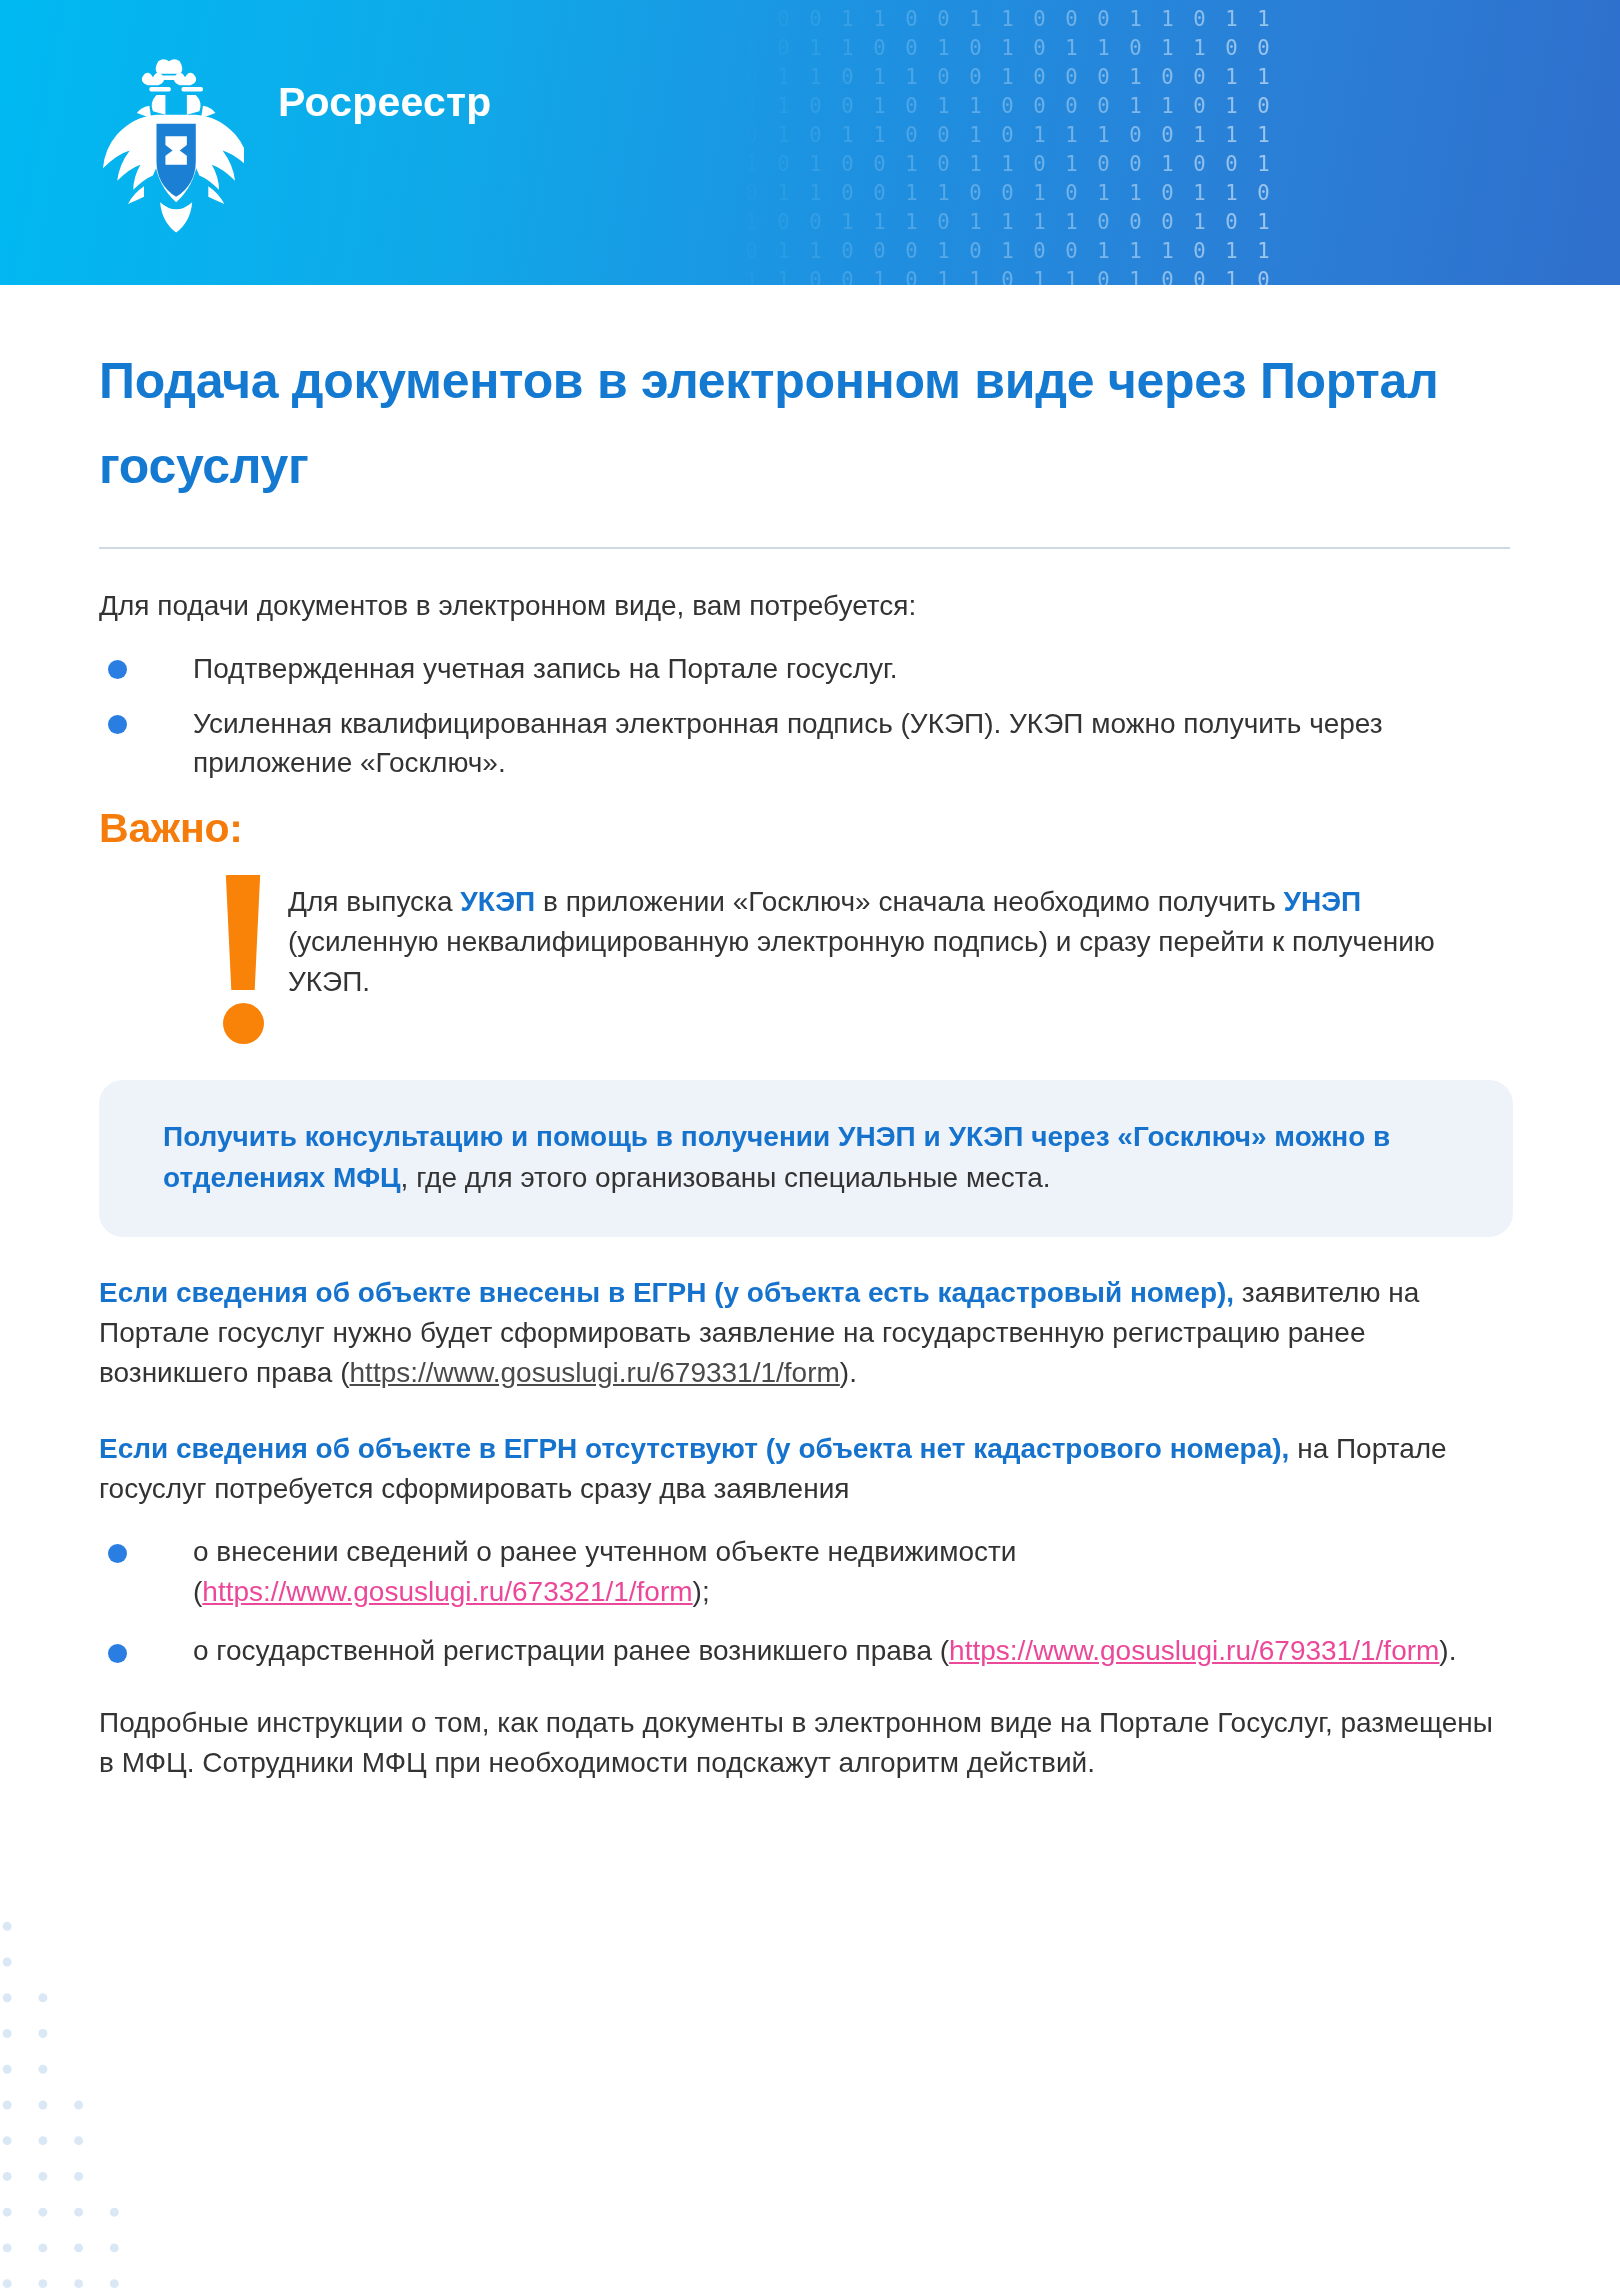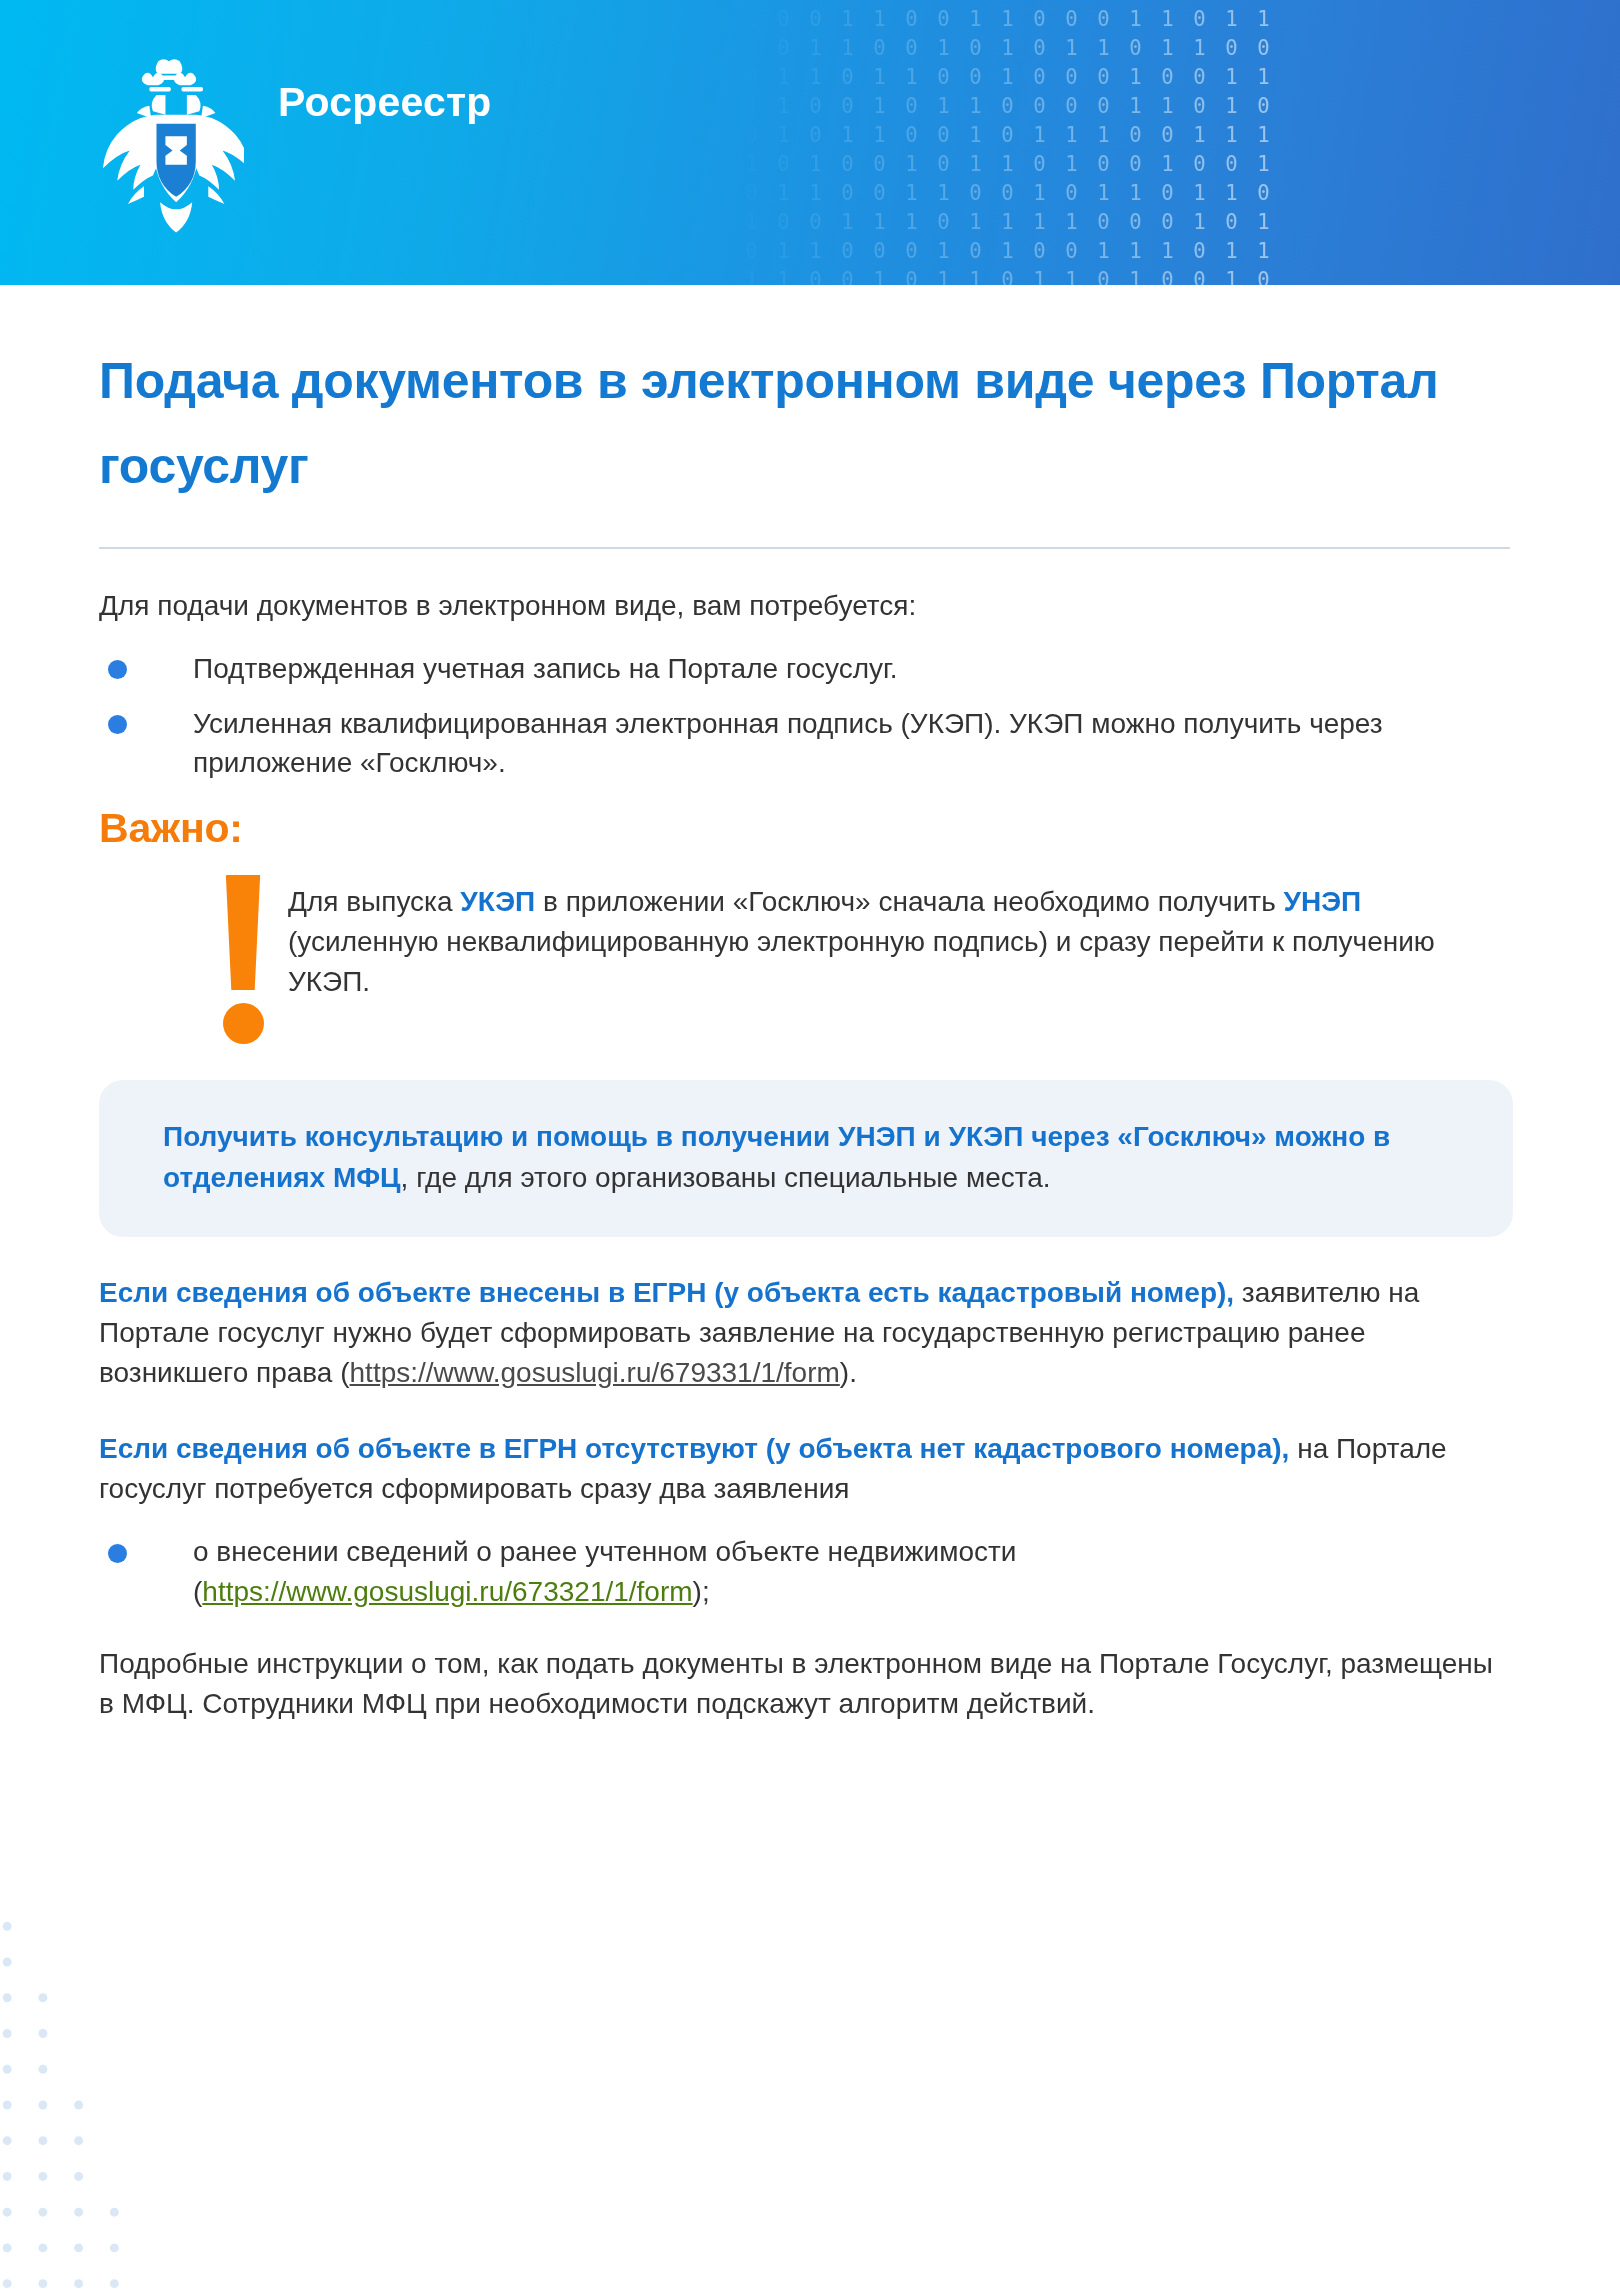--- a/index.html
+++ b/index.html
@@ -182,21 +182,21 @@
   }
   ul.bullets2 li .dot {
     position: absolute;
     left: 9px;
     top: 12.5px;
     width: 19px;
     height: 19px;
     border-radius: 50%;
     background: #2a7de1;
   }
-  ul.bullets2 li .lnk { color: #4d7c0f; text-decoration: underline; }
+  ul.bullets2 li .lnk { color: #ec4899; text-decoration: underline; }
 
   .closing {
     margin: 32px 0 0 0;
     font-size: 28px;
     line-height: 40px;
     color: #333333;
   }
 
   
   .dot-grid {
@@ -305,20 +305,24 @@
   </p>
 
   <p class="para">
     <b>Если сведения об объекте в ЕГРН отсутствуют (у объекта нет кадастрового номера),</b><span> на Портале госуслуг потребуется сформировать сразу два заявления</span>
   </p>
 
   <ul class="bullets2">
     <li>
       <span class="dot"></span>
       <span>о внесении сведений о ранее учтенном объекте недвижимости (</span><a class="lnk" href="#">https://www.gosuslugi.ru/673321/1/form</a><span>);</span>
+    </li>
+    <li>
+      <span class="dot"></span>
+      <span>о государственной регистрации ранее возникшего права (</span><a class="lnk" href="#">https://www.gosuslugi.ru/679331/1/form</a><span>).</span>
     </li>
   </ul>
 
   <p class="closing">Подробные инструкции о том, как подать документы в электронном виде на Портале Госуслуг, размещены в МФЦ. Сотрудники МФЦ при необходимости подскажут алгоритм действий.</p>
 
 </div>
 
 <svg class="dot-grid" viewBox="0 0 150 430" aria-hidden="true">
   <g fill="#bcd6ef">
     <circle cx="8" cy="20" r="5"></circle>

